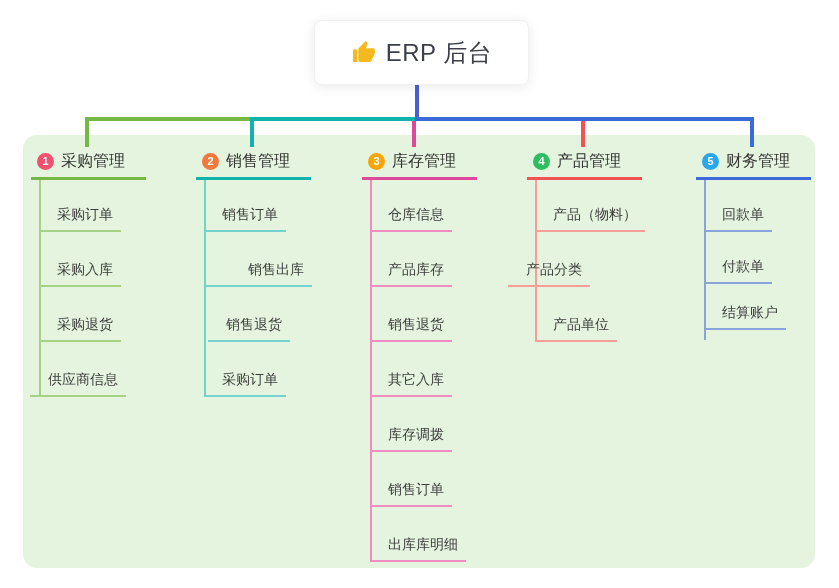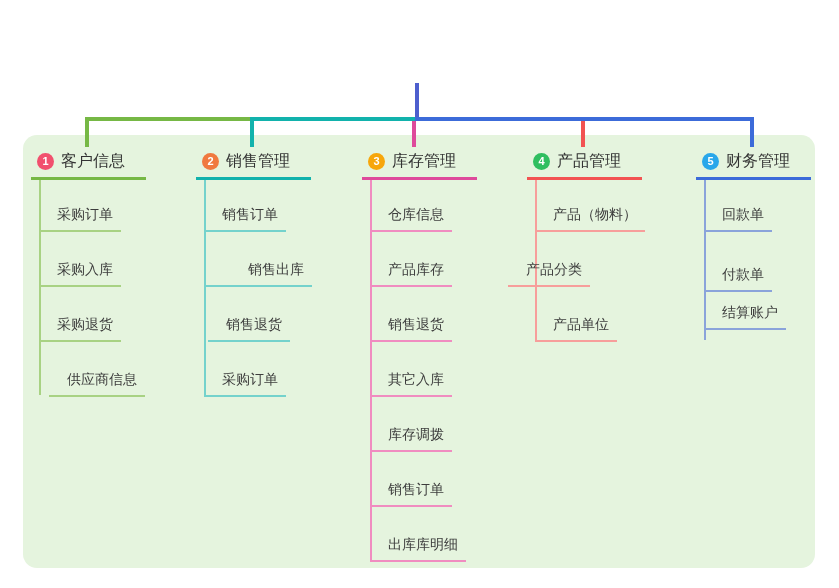--- a/index.html
+++ b/index.html
@@ -29,30 +29,36 @@
       <div class="conn" style="left: 415px; top: 83px; width: 4px; height: 38px; background: rgb(77, 95, 206);"></div>
       <div class="conn" style="left: 85px; top: 117px; width: 169px; height: 4px; background: rgb(118, 184, 69);"></div>
       <div class="conn" style="left: 250px; top: 117px; width: 169px; height: 4px; background: rgb(18, 178, 172);"></div>
       <div class="conn" style="left: 415px; top: 117px; width: 339px; height: 4px; background: rgb(60, 107, 217);"></div>
       <div class="conn" style="left: 85px; top: 117px; width: 4px; height: 30px; background: rgb(118, 184, 69);"></div>
       <div class="conn" style="left: 250px; top: 117px; width: 4px; height: 30px; background: rgb(18, 178, 172);"></div>
       <div class="conn" style="left: 412px; top: 121px; width: 4px; height: 26px; background: rgb(222, 74, 155);"></div>
       <div class="conn" style="left: 581px; top: 121px; width: 4px; height: 26px; background: rgb(242, 83, 82);"></div>
       <div class="conn" style="left: 750px; top: 117px; width: 4px; height: 30px; background: rgb(60, 107, 217);"></div>
     </div>
+  <div class="root-card">
+    <svg width="25" height="25" viewBox="0 0 24 24">
+      <path id="thumb-path" d="M2 21h4V9H2v12zM23 10c0-1.1-.9-2-2-2h-6.31l.95-4.57.03-.32c0-.41-.17-.79-.44-1.06L14.17 1 7.58 7.59C7.22 7.95 7 8.45 7 9v10c0 1.1.9 2 2 2h9c.83 0 1.54-.5 1.84-1.22l3.02-7.05c.09-.23.14-.47.14-.73v-2z" fill="#f5b91e"></path>
+    </svg>
+    <span class="root-label">ERP 后台</span>
+  </div>
   <div id="branches">
       <div class="branch-title" style="left: 31px; top: 151px; width: 115px; border-bottom: 3px solid rgb(118, 184, 69);">
         <span class="badge" style="background: rgb(241, 80, 110);">1</span>
-        <span class="t">客户信息</span>
+        <span class="t">采购管理</span>
       </div>
       <div class="spine" style="left: 39px; top: 180px; height: 215px; background: rgb(168, 210, 131);"></div>
       <div class="item" style="left: 39px; top: 204px; border-bottom: 2px solid rgb(168, 210, 131);">采购订单</div>
       <div class="item" style="left: 39px; top: 259px; border-bottom: 2px solid rgb(168, 210, 131);">采购入库</div>
       <div class="item" style="left: 39px; top: 314px; border-bottom: 2px solid rgb(168, 210, 131);">采购退货</div>
-      <div class="item" style="left: 49px; top: 369px; border-bottom: 2px solid rgb(168, 210, 131);">供应商信息</div>
+      <div class="item" style="left: 30px; top: 369px; border-bottom: 2px solid rgb(168, 210, 131);">供应商信息</div>
       <div class="branch-title" style="left: 196px; top: 151px; width: 115px; border-bottom: 3px solid rgb(18, 178, 172);">
         <span class="badge" style="background: rgb(240, 121, 63);">2</span>
         <span class="t">销售管理</span>
       </div>
       <div class="spine" style="left: 204px; top: 180px; height: 215px; background: rgb(116, 210, 204);"></div>
       <div class="item" style="left: 204px; top: 204px; border-bottom: 2px solid rgb(116, 210, 204);">销售订单</div>
       <div class="item" style="left: 204px; top: 259px; border-bottom: 2px solid rgb(116, 210, 204); padding-left: 44px;">销售出库</div>
       <div class="item" style="left: 208px; top: 314px; border-bottom: 2px solid rgb(116, 210, 204);">销售退货</div>
       <div class="item" style="left: 204px; top: 369px; border-bottom: 2px solid rgb(116, 210, 204);">采购订单</div>
       <div class="branch-title" style="left: 362px; top: 151px; width: 115px; border-bottom: 3px solid rgb(222, 74, 155);">
@@ -74,16 +80,16 @@
       <div class="spine" style="left: 535px; top: 180px; height: 160px; background: rgb(247, 158, 155);"></div>
       <div class="item" style="left: 535px; top: 204px; border-bottom: 2px solid rgb(247, 158, 155);">产品（物料）</div>
       <div class="item" style="left: 508px; top: 259px; border-bottom: 2px solid rgb(247, 158, 155);">产品分类</div>
       <div class="item" style="left: 535px; top: 314px; border-bottom: 2px solid rgb(247, 158, 155);">产品单位</div>
       <div class="branch-title" style="left: 696px; top: 151px; width: 115px; border-bottom: 3px solid rgb(60, 107, 217);">
         <span class="badge" style="background: rgb(41, 167, 234);">5</span>
         <span class="t">财务管理</span>
       </div>
       <div class="spine" style="left: 704px; top: 180px; height: 160px; background: rgb(138, 163, 218);"></div>
       <div class="item" style="left: 704px; top: 204px; border-bottom: 2px solid rgb(138, 163, 218);">回款单</div>
-      <div class="item" style="left: 704px; top: 264px; border-bottom: 2px solid rgb(138, 163, 218); text-align: right;">付款单</div>
+      <div class="item" style="left: 704px; top: 256px; border-bottom: 2px solid rgb(138, 163, 218); text-align: right;">付款单</div>
       <div class="item" style="left: 704px; top: 302px; border-bottom: 2px solid rgb(138, 163, 218);">结算账户</div>
     </div>
 </div>
 
 </body></html>

